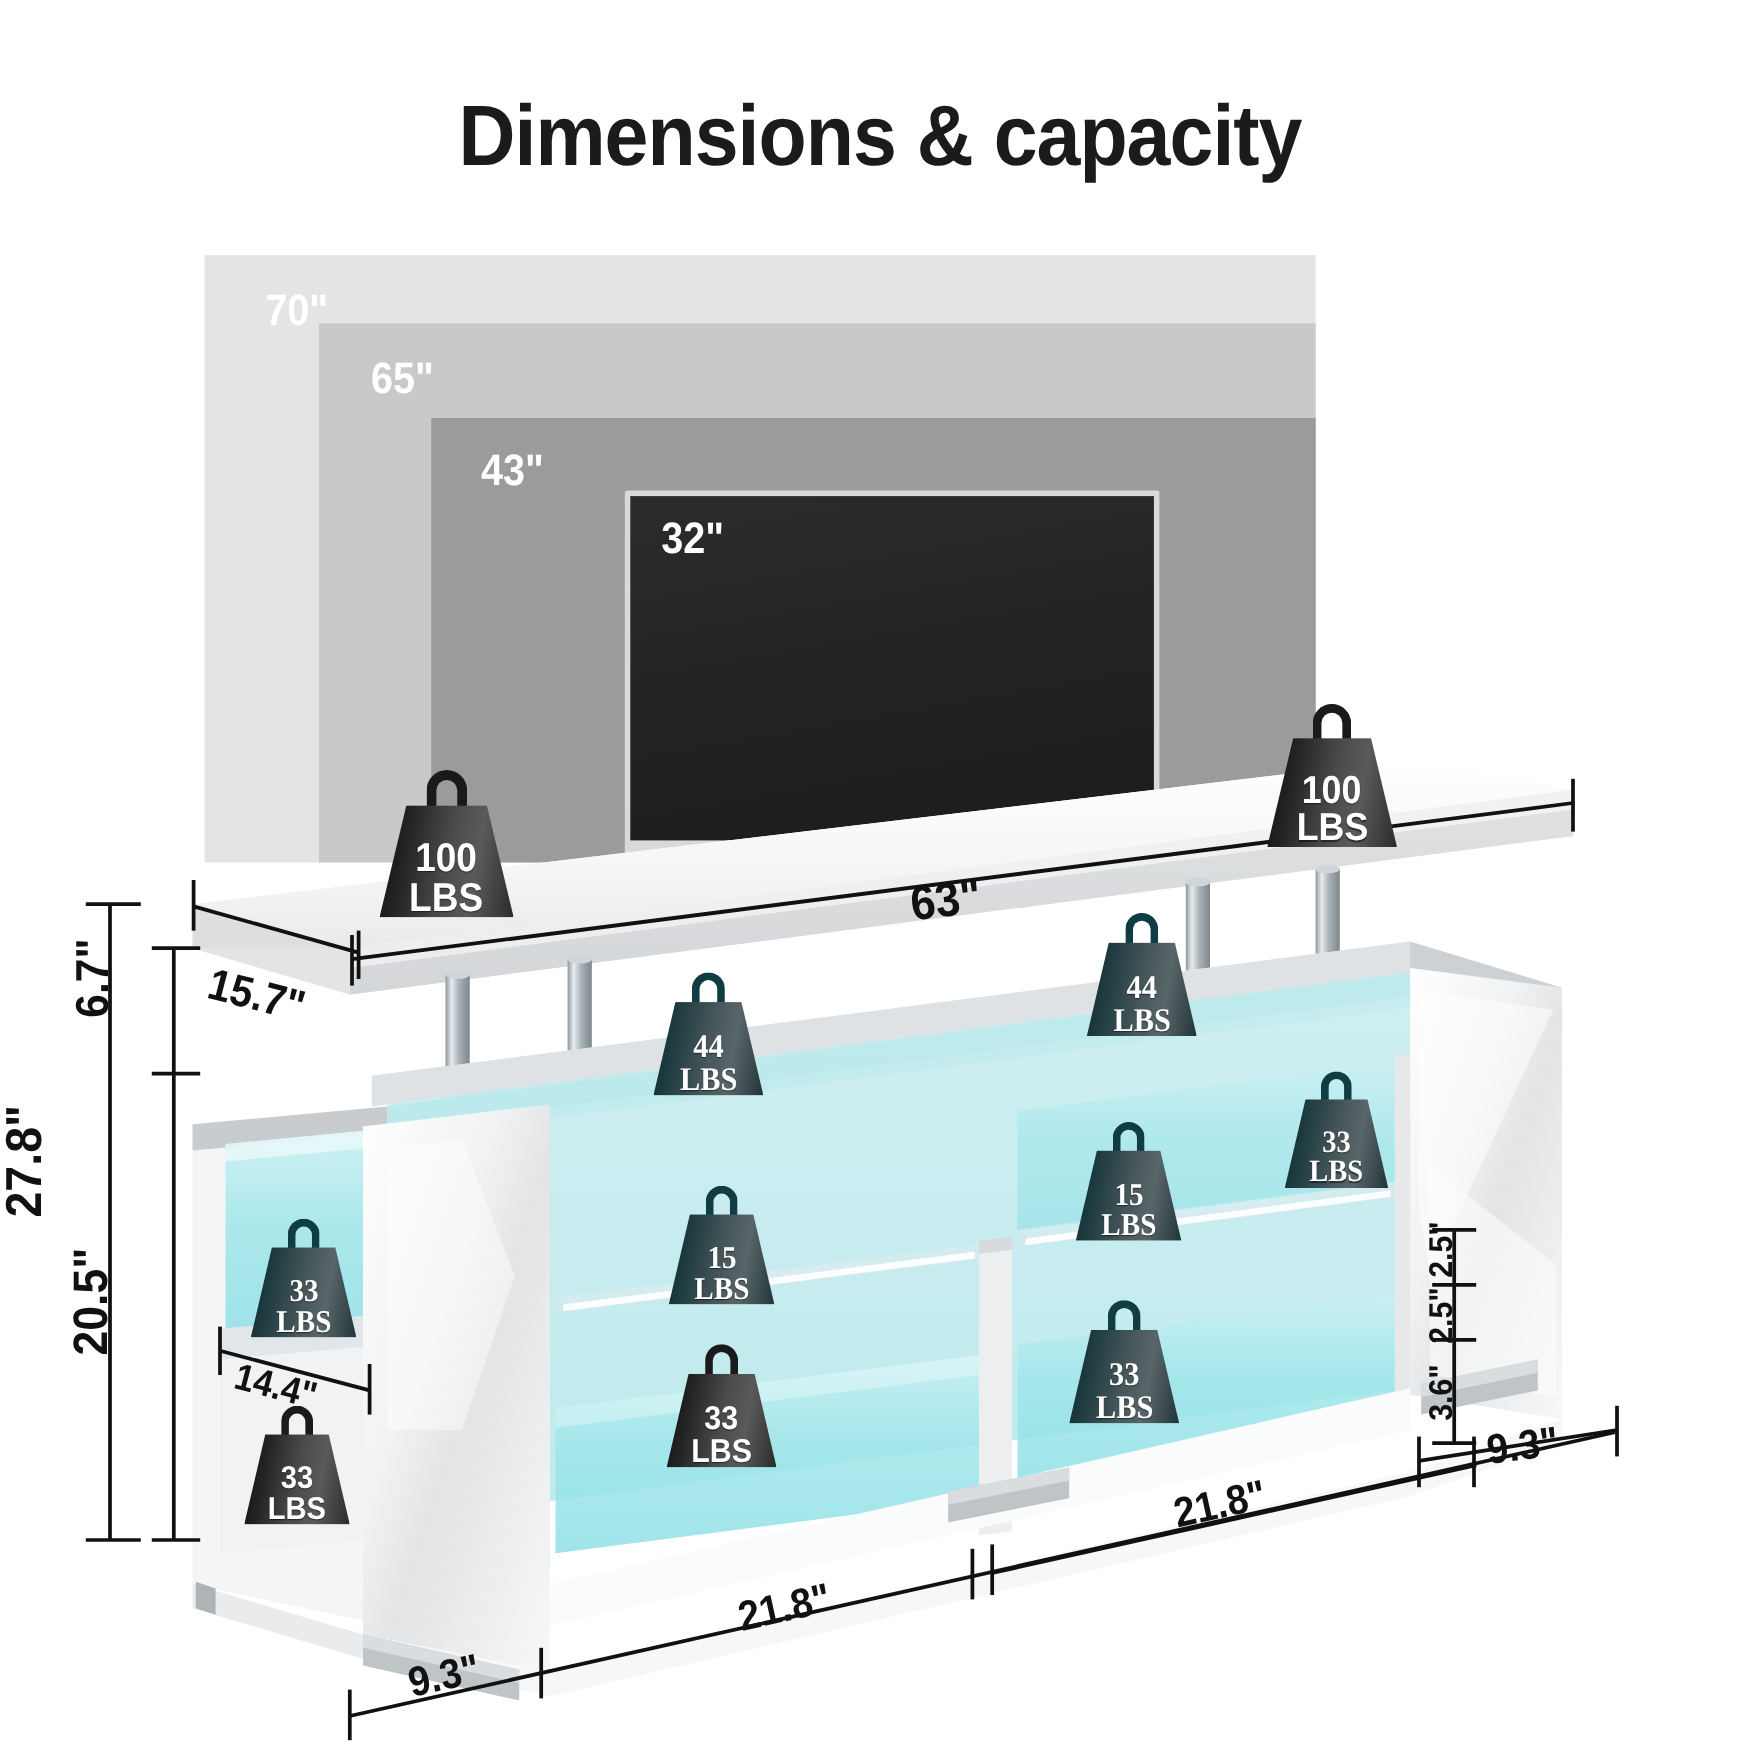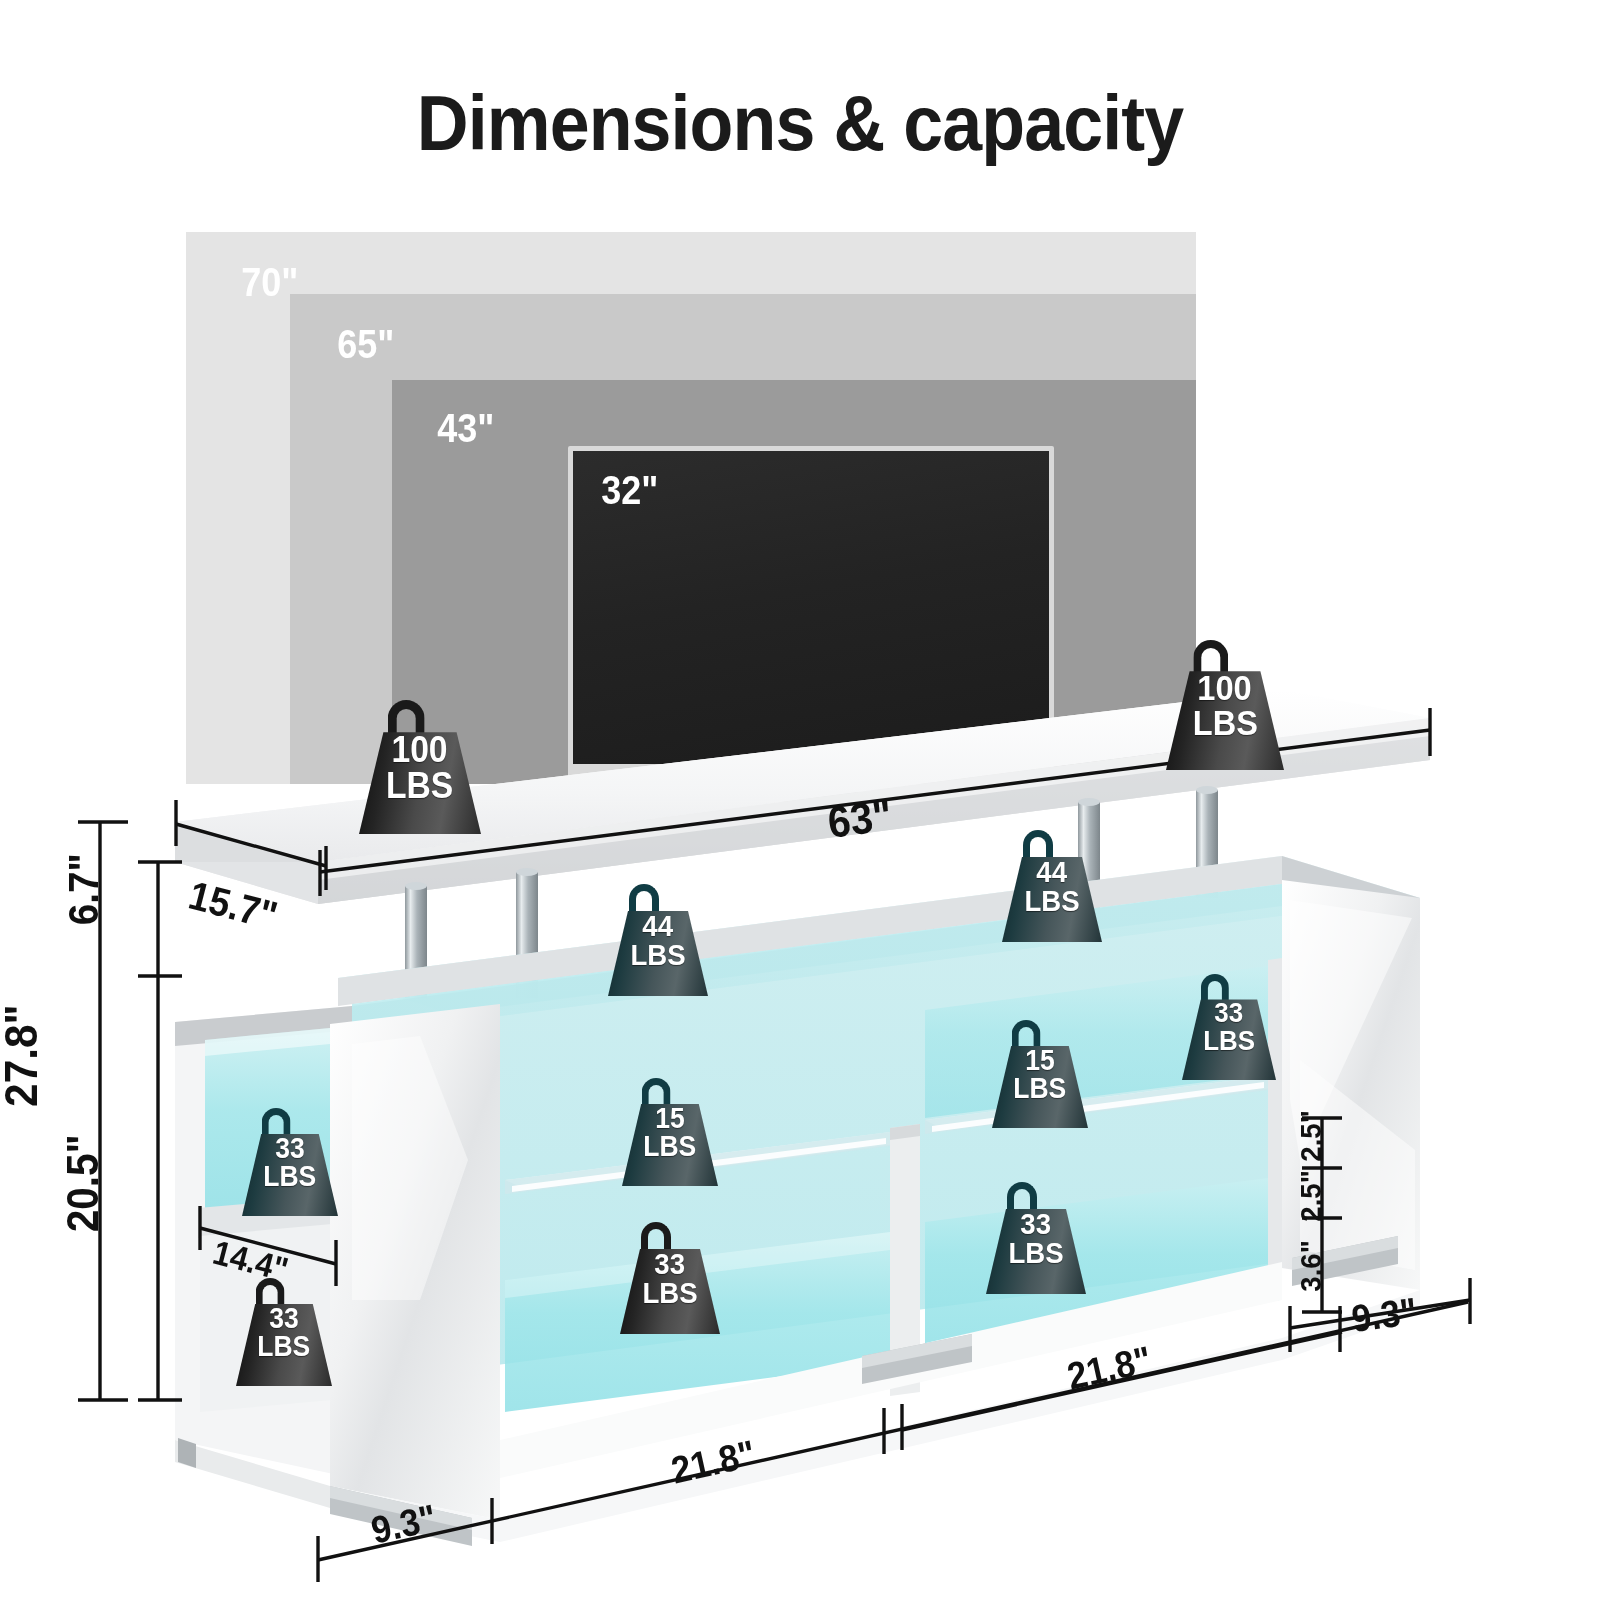--- a/index.html
+++ b/index.html
@@ -49,33 +49,34 @@
   
   .weight{position:absolute;width:var(--w);height:var(--h);}
   .weight .handle{
     position:absolute;left:50%;transform:translateX(-50%);
     top:0;width:calc(var(--w)*0.30);height:calc(var(--h)*0.30);
     border:calc(var(--w)*0.075) solid #1a1a1a;border-bottom:none;
     border-radius:calc(var(--w)*0.18) calc(var(--w)*0.18) 0 0;
     box-sizing:border-box;
   }
   .weight .body{
-    position:absolute;left:14px;bottom:0;width:100%;height:calc(var(--h)*0.76);
+    position:absolute;left:0;bottom:0;width:100%;height:calc(var(--h)*0.76);
     background:linear-gradient(100deg,#0e0e0e 0%,#242424 22%,#4a4a4a 50%,#5a5a5a 70%,#2b2b2b 100%);
     clip-path:polygon(20% 0%, 80% 0%, 100% 100%, 0% 100%);
-    display:flex;flex-direction:column;align-items:center;justify-content:flex-start;
+    display:flex;flex-direction:column;align-items:center;justify-content:flex-end;
   }
   .weight .body span{
     color:#ffffff;font-weight:700;line-height:0.98;text-align:center;
     font-size:calc(var(--w)*0.30);transform:scaleX(.92);
     text-shadow:0 1px 1px rgba(0,0,0,.5);
   }
   .weight.cyan .handle{border-color:#103c44;}
   .weight.cyan .body{
     background:linear-gradient(100deg,#10272b 0%,#1d3b40 20%,#46565a 50%,#596669 70%,#223438 100%);
+    font-family:Liberation Serif, serif;
   }
 
   
   .dim{position:absolute;color:#111;font-weight:700;white-space:nowrap;
        transform-origin:left center;}
   .dim.v{writing-mode:vertical-rl;}
 </style>
 </head>
 <body>
 

